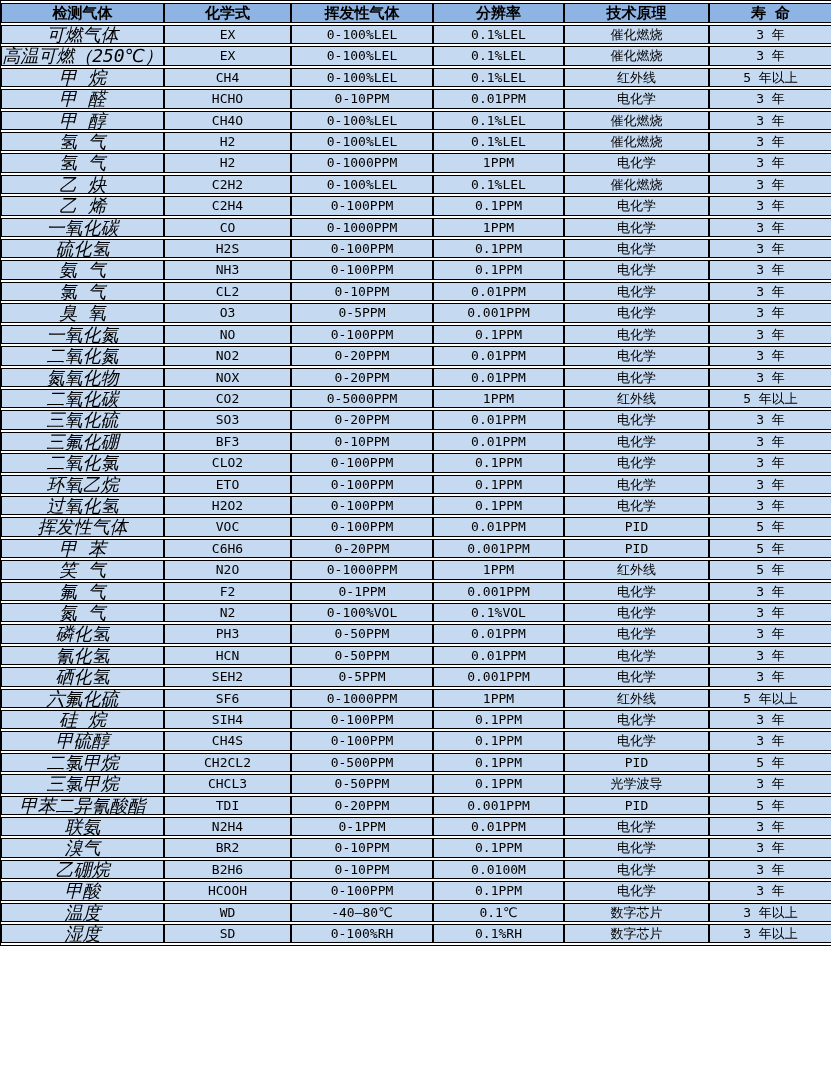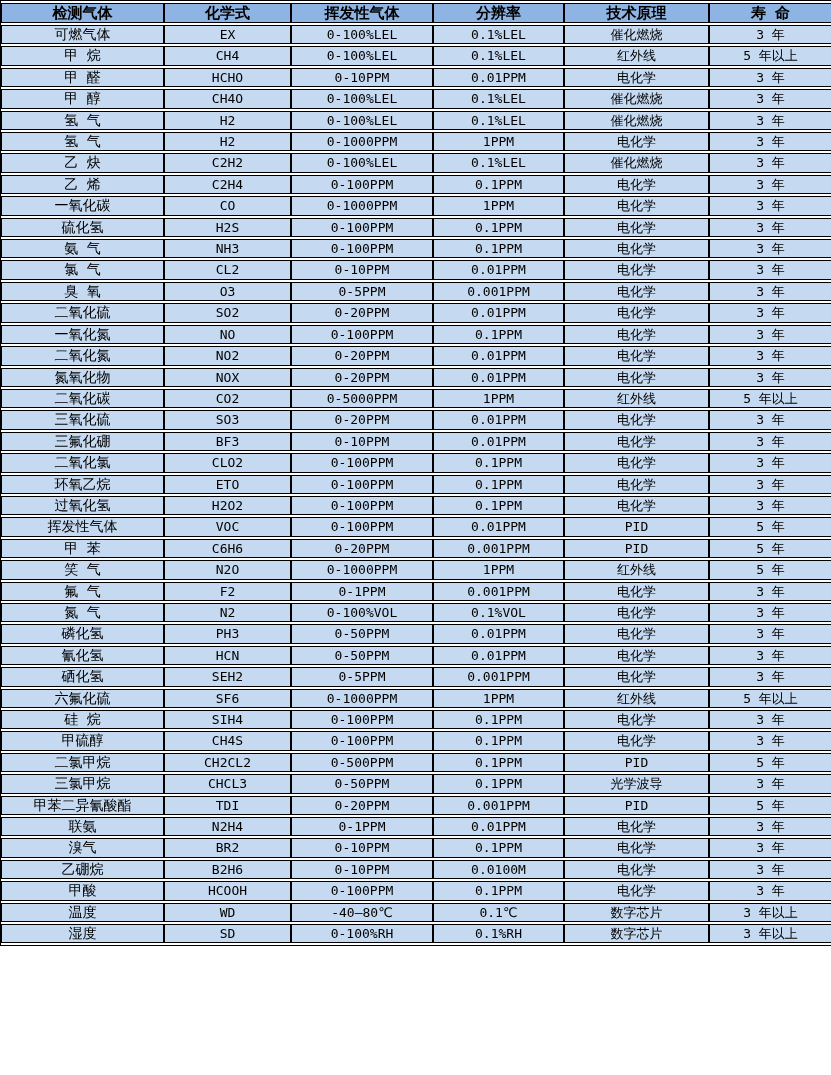--- a/index.html
+++ b/index.html
@@ -52,21 +52,22 @@
     border:1px solid var(--border);
     font-size:13px;
     height:17.4px;
     line-height:17.4px;
     padding:0;
     text-align:center;
     white-space:nowrap;
     overflow:hidden;
   }
   table.spec td.col-gas{
-    font-size:14px;
+    font-size:18px;
+    font-style:italic;
   }
 </style>
 </head>
 <body>
 
 <div class="sheet">
   <table class="spec">
     <colgroup>
       <col class="c1">
         <col class="c2">
@@ -88,20 +89,28 @@
     <tbody>
         <tr>
           <td class="col-gas">可燃气体</td>
           <td class="col-formula">EX</td>
           <td class="col-range">0-100%LEL</td>
           <td class="col-resolution">0.1%LEL</td>
           <td class="col-principle">催化燃烧</td>
           <td class="col-lifespan">3 年</td>
         </tr>
         <tr>
+          <td class="col-gas">高温可燃（250℃）</td>
+          <td class="col-formula">EX</td>
+          <td class="col-range">0-100%LEL</td>
+          <td class="col-resolution">0.1%LEL</td>
+          <td class="col-principle">催化燃烧</td>
+          <td class="col-lifespan">3 年</td>
+        </tr>
+        <tr>
           <td class="col-gas">甲 烷</td>
           <td class="col-formula">CH4</td>
           <td class="col-range">0-100%LEL</td>
           <td class="col-resolution">0.1%LEL</td>
           <td class="col-principle">红外线</td>
           <td class="col-lifespan">5 年以上</td>
         </tr>
         <tr>
           <td class="col-gas">甲 醛</td>
           <td class="col-formula">HCHO</td>
@@ -180,28 +189,20 @@
           <td class="col-range">0-10PPM</td>
           <td class="col-resolution">0.01PPM</td>
           <td class="col-principle">电化学</td>
           <td class="col-lifespan">3 年</td>
         </tr>
         <tr>
           <td class="col-gas">臭 氧</td>
           <td class="col-formula">O3</td>
           <td class="col-range">0-5PPM</td>
           <td class="col-resolution">0.001PPM</td>
-          <td class="col-principle">电化学</td>
-          <td class="col-lifespan">3 年</td>
-        </tr>
-        <tr>
-          <td class="col-gas">二氧化硫</td>
-          <td class="col-formula">SO2</td>
-          <td class="col-range">0-20PPM</td>
-          <td class="col-resolution">0.01PPM</td>
           <td class="col-principle">电化学</td>
           <td class="col-lifespan">3 年</td>
         </tr>
         <tr>
           <td class="col-gas">一氧化氮</td>
           <td class="col-formula">NO</td>
           <td class="col-range">0-100PPM</td>
           <td class="col-resolution">0.1PPM</td>
           <td class="col-principle">电化学</td>
           <td class="col-lifespan">3 年</td>

